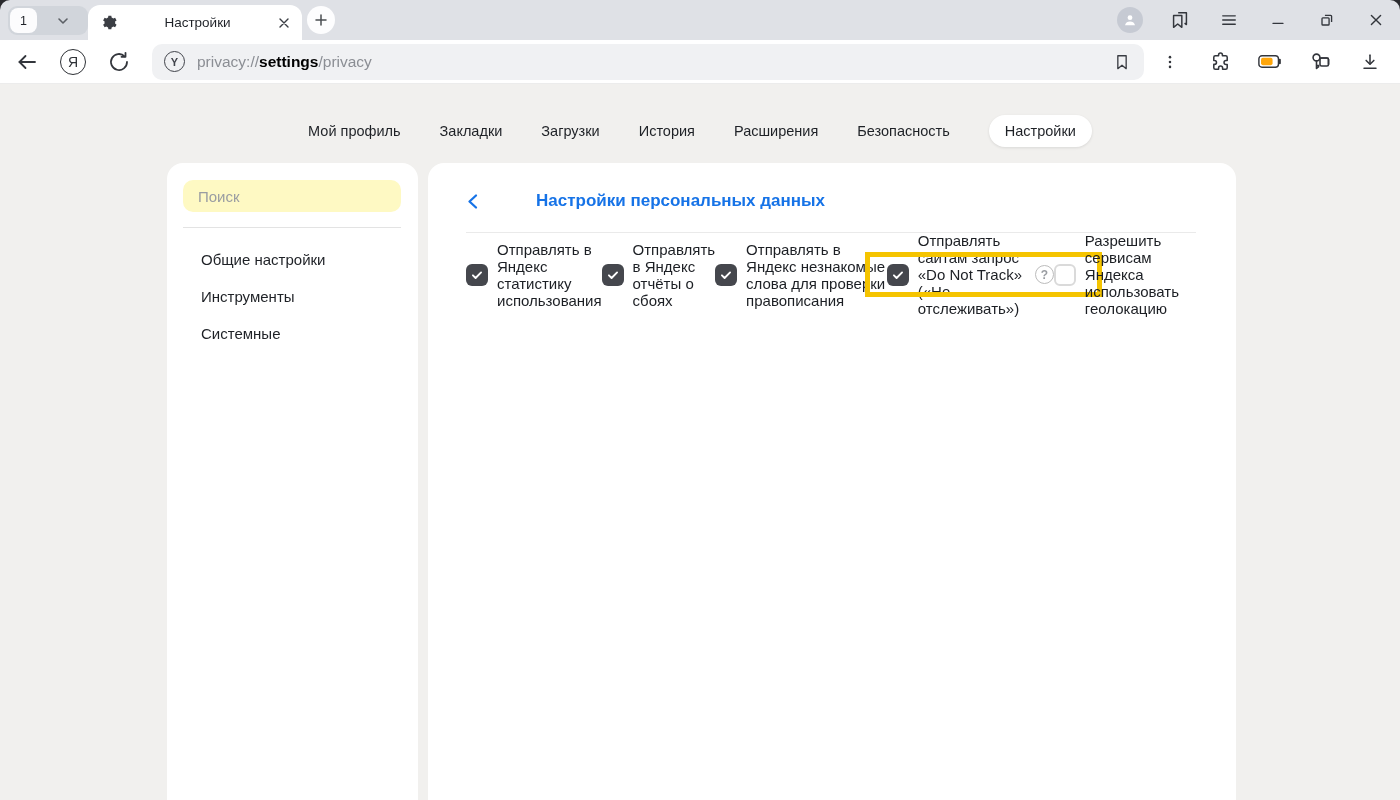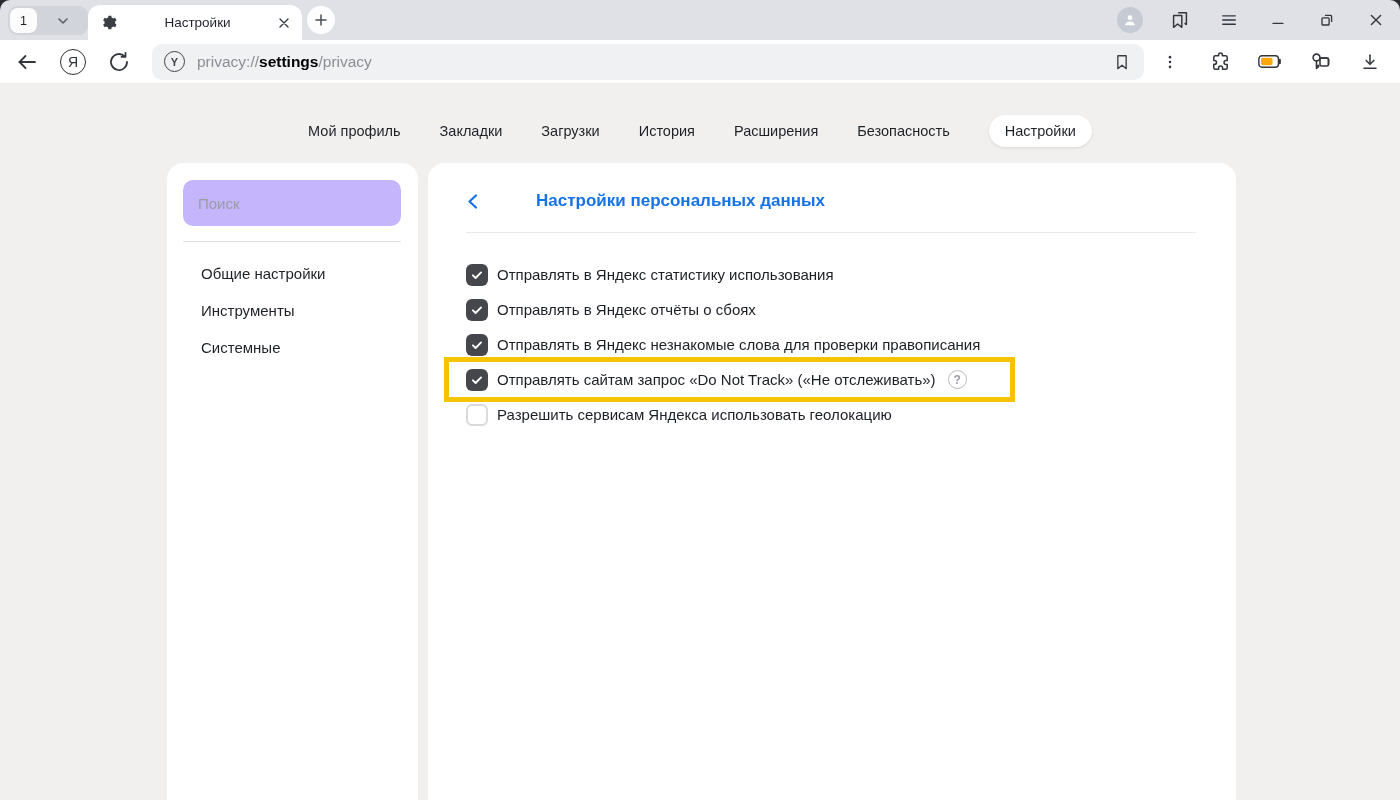--- a/index.html
+++ b/index.html
@@ -29,31 +29,31 @@
   .toolbar-right { display:flex; align-items:center; gap:26px; margin-right:4px; }
 
   
   .content { flex:1; position:relative; background:#f1f0ee; }
   .navtabs { position:absolute; top:30px; left:0; right:0; display:flex; justify-content:center; align-items:center; gap:39px; height:34px; }
   .navtab { font-size:14.5px; color:#1e2126; background:none; border:none; padding:0; cursor:default; font-family:inherit; }
   .navtab.active { background:#ffffff; border-radius:18px; padding:8px 16px; box-shadow:0 1px 3px rgba(0,0,0,.10); }
 
   .panel { position:absolute; top:79px; bottom:0; background:#ffffff; border-radius:16px 16px 0 0; }
   .sidebar { left:167px; width:251px; padding:17px 17px 0 16px; }
-  .search { width:100%; height:46px; background:#c4b5fd; border:none; border-radius:10px; padding:0 15px; font-size:15px; font-family:inherit; color:#1e2126; }
+  .search { width:100%; height:32px; background:#fef9c3; border:none; border-radius:10px; padding:0 15px; font-size:15px; font-family:inherit; color:#1e2126; }
   .search::placeholder { color:#9a9da2; }
   .side-divider { height:1px; background:#e3e3e3; margin-top:15px; }
   .side-list { list-style:none; margin-top:13px; }
   .side-item { height:37px; display:flex; align-items:center; padding-left:18px; font-size:15px; color:#1e2126; }
 
   .main { left:428px; width:808px; padding:28px 40px 0 38px; }
   .heading { display:flex; align-items:center; gap:17px; height:20px; }
   .heading-title { color:#1673e7; font-size:17px; font-weight:700;margin-left:40px; }
   .main-divider { height:1px; background:#eaeaea; margin-top:21px; }
-  .rows { margin-top:24px; display:flex; flex-direction:column; }
+  .rows { margin-top:24px; display:flex; flex-direction:row; }
   .cbrow { height:35px; display:flex; align-items:center; width:fit-content; position:relative; }
   .checkbox { width:22px; height:22px; border-radius:6px; flex:none; margin-right:9px; display:flex; align-items:center; justify-content:center; }
   .checkbox.checked { background:#45474d; }
   .checkbox.unchecked { background:#ffffff; border:2px solid #dadada; }
   .cblabel { font-size:15px; color:#1c1f24; }
   .help { width:19px; height:19px; border:1.5px solid #bcbcbc; border-radius:50%; color:#9a9da2; font-size:12px; font-weight:600; display:flex; align-items:center; justify-content:center; margin-left:12px; flex:none; }
   .cbrow.highlighted::after { content:""; position:absolute; top:-5px; bottom:-5px; left:-22px; right:-48px; border:5px solid #f5c400; pointer-events:none; }
 
   svg { display:block; }
 </style>

